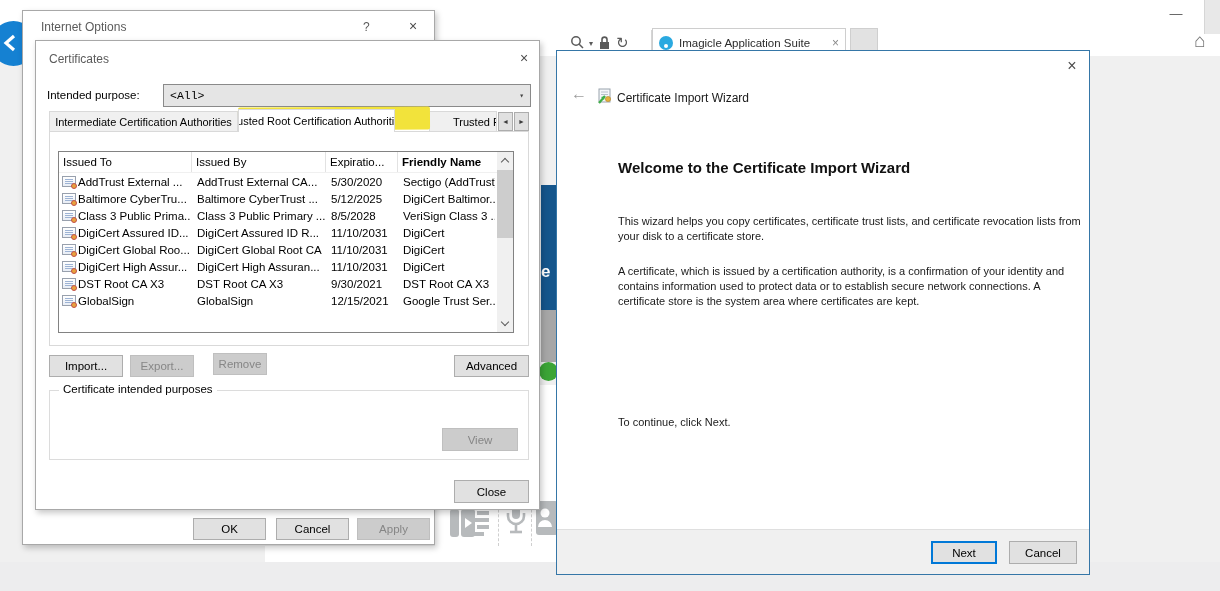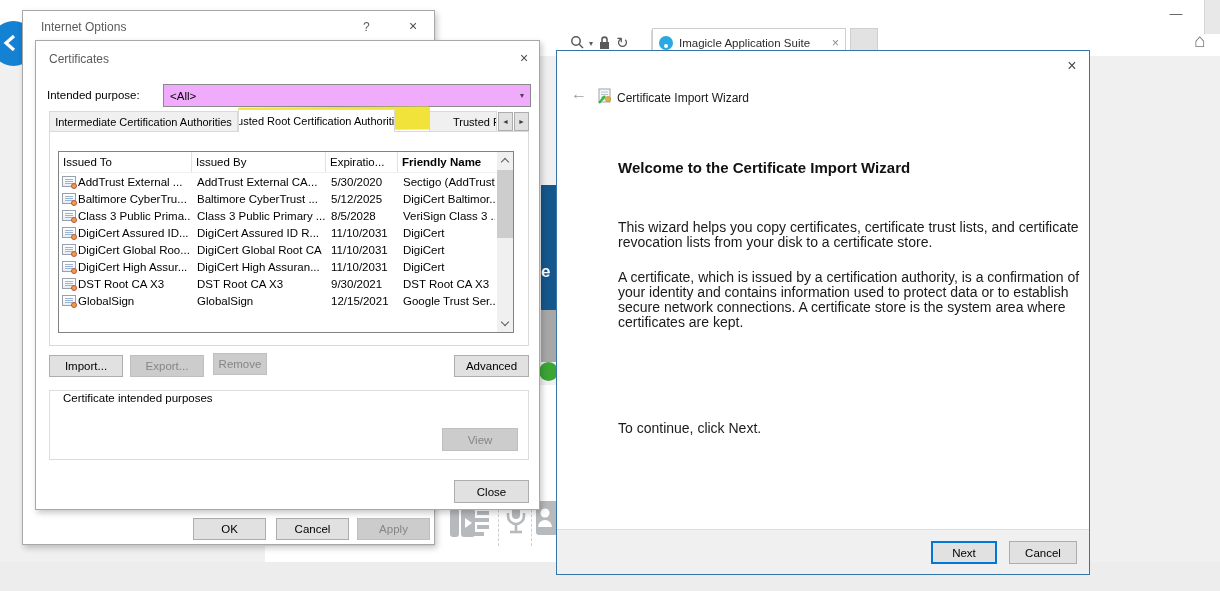--- a/index.html
+++ b/index.html
@@ -46,22 +46,22 @@
   .dialog { background:#fff; border:1px solid #a8a8a8; box-shadow:2px 3px 6px rgba(0,0,0,.22); }
   .dlg-title { font-size:12px; color:#5b5b5b; white-space:nowrap; }
   .x-glyph { color:#4d4d4d; font-size:14px; line-height:14px; text-align:center; }
   .q-glyph { color:#5b5b5b; font-size:12px; }
 
   .btn { position:absolute; background:#e1e1e1; border:1px solid #adadad; font-size:11.5px;
          display:flex; align-items:center; justify-content:center; color:#000; font-family:inherit; }
   .btn.disabled { background:#cccccc; border-color:#bfbfbf; color:#868686; }
 
   
-  .combo { background:#f0abfc; border:1px solid #8a8a8a; display:flex; align-items:center;
-           padding:0 6px; font-size:11.5px; }
+  .combo { background:#e5e5e5; border:1px solid #8a8a8a; display:flex; align-items:center;
+           padding:0 6px; font-size:11.5px;font-family:Liberation Mono, monospace; }
   .combo .cb-caret { margin-left:auto; font-size:8px; color:#444; }
 
   
   .tab { position:absolute; height:21px; background:#f0f0f0; border:1px solid #d9d9d9;
          display:flex; align-items:center; justify-content:center; font-size:11px; white-space:nowrap; overflow:hidden; }
   .tab.active { background:#fff; border-bottom:none; height:23px; z-index:3; }
   .marker { background:#f2e33b; border-radius:2px; transform:rotate(-.3deg); z-index:2; }
   .tab-label-hl { position:relative; z-index:4; }
   .tab-arrow { position:absolute; width:15px; height:19px; background:#e1e1e1; border:1px solid #adadad;
                font-size:7px; color:#3c3c3c; display:flex; align-items:center; justify-content:center; }
@@ -86,27 +86,27 @@
   
   .sbar { position:absolute; width:16px; background:#f0f0f0; }
   .sbtn { position:absolute; left:0; width:16px; height:17px; background:#f0f0f0; }
   .chev { position:absolute; left:5px; width:6px; height:6px; border-right:1.6px solid #5c5c5c; border-bottom:1.6px solid #5c5c5c; }
   .chev.up { top:7px; transform:rotate(-135deg); }
   .chev.down { top:4px; transform:rotate(45deg); }
   .sthumb { position:absolute; left:0; width:16px; background:#cdcdcd; }
 
   
   .groupbox { position:absolute; border:1px solid #dcdcdc; }
-  .group-label { position:absolute; top:-8px; left:9px; background:#fff; padding:0 4px; font-size:11.5px;margin-top:9px; }
+  .group-label { position:absolute; top:-8px; left:9px; background:#fff; padding:0 4px; font-size:11.5px; }
 
   
   .wizard { left:556px; top:50px; width:534px; height:525px; background:#fff; border:1px solid #3576a7; }
   .wiz-footer { position:absolute; left:0; bottom:0; width:100%; height:45px; background:#f0f0f0; border-top:1px solid #dfdfdf; }
   .wiz-heading { font-size:15px; font-weight:bold; color:#111; white-space:nowrap; }
-  .wiz-body { font-size:14px; line-height:15px; color:#1a1a1a; width:470px;margin-top:6px; }
+  .wiz-body { font-size:11px; line-height:15px; color:#1a1a1a; width:470px; }
   .btn-default { border:2px solid #0078d7; }
   .back-arrow { font-size:16px; color:#9d9d9d; }
   .wiz-title { font-size:12px; color:#1a1a1a; }
 </style>
 </head>
 <body>
 
 <div class="abs chrome-band"></div>
 <div class="abs page-bg"></div>
 <div class="abs page-bottom"></div>
@@ -286,21 +286,21 @@
           <span class="chev up"></span>
         </div>
       <div class="sthumb" style="top:18px;height:68px;"></div>
       <div class="sbtn" style="top:163px;">
           <span class="chev down"></span>
         </div>
     </div>
   </div>
 
   <button class="btn" style="left:13px;top:314px;width:74px;height:22px;">Import...</button>
-  <button class="btn disabled" style="left:94px;top:314px;width:74px;height:22px;">Export...</button>
+  <button class="btn disabled" style="left:94px;top:314px;width:64px;height:22px;">Export...</button>
   <button class="btn disabled" style="left:177px;top:312px;width:54px;height:22px;">Remove</button>
   <button class="btn" style="left:418px;top:314px;width:75px;height:22px;">Advanced</button>
 
   <div class="groupbox" style="left:13px;top:349px;width:480px;height:70px;">
     <span class="group-label">Certificate intended purposes</span>
   </div>
   <button class="btn disabled" style="left:406px;top:387px;width:76px;height:23px;">View</button>
 
   <button class="btn" style="left:418px;top:439px;width:75px;height:23px;">Close</button>
 </div>

